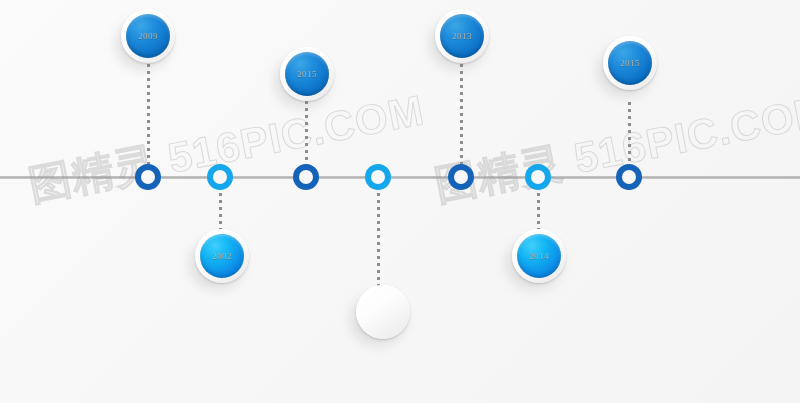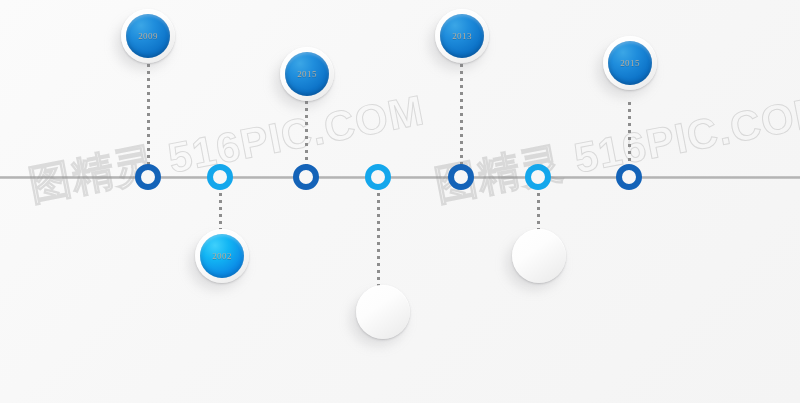--- a/index.html
+++ b/index.html
@@ -219,20 +219,23 @@
       <div class="bubble" style="left: 435px; top: 9px;">
         <div class="shadow"></div>
         <div class="ring-frame"></div>
         <div class="disc">
           <span class="year-label">2013</span>
         </div>
       </div>
       <div class="bubble cyan" style="left: 512px; top: 229px;">
         <div class="shadow"></div>
         <div class="ring-frame"></div>
+        <div class="disc">
+          <span class="year-label">2014</span>
+        </div>
       </div>
       <div class="bubble" style="left: 603px; top: 36px;">
         <div class="shadow"></div>
         <div class="ring-frame"></div>
         <div class="disc">
           <span class="year-label">2015</span>
         </div>
       </div>
     </div>
 

